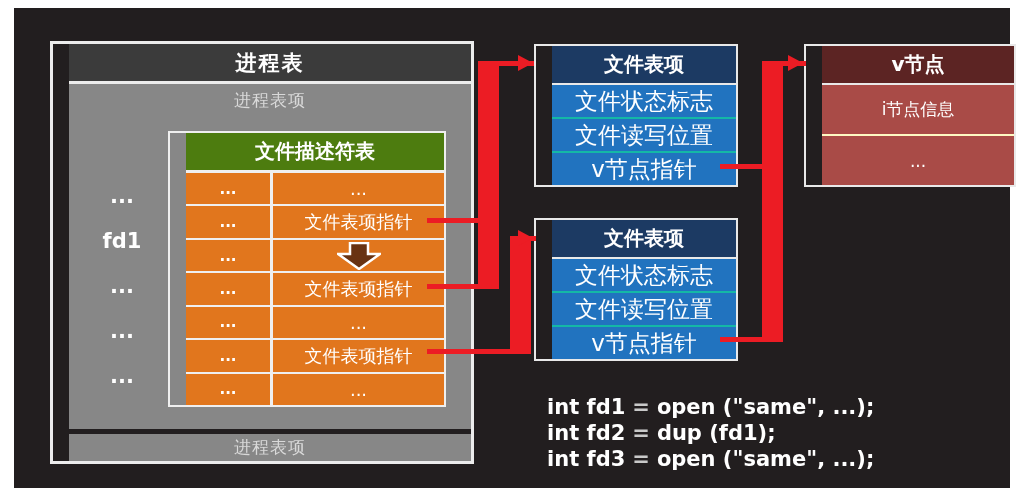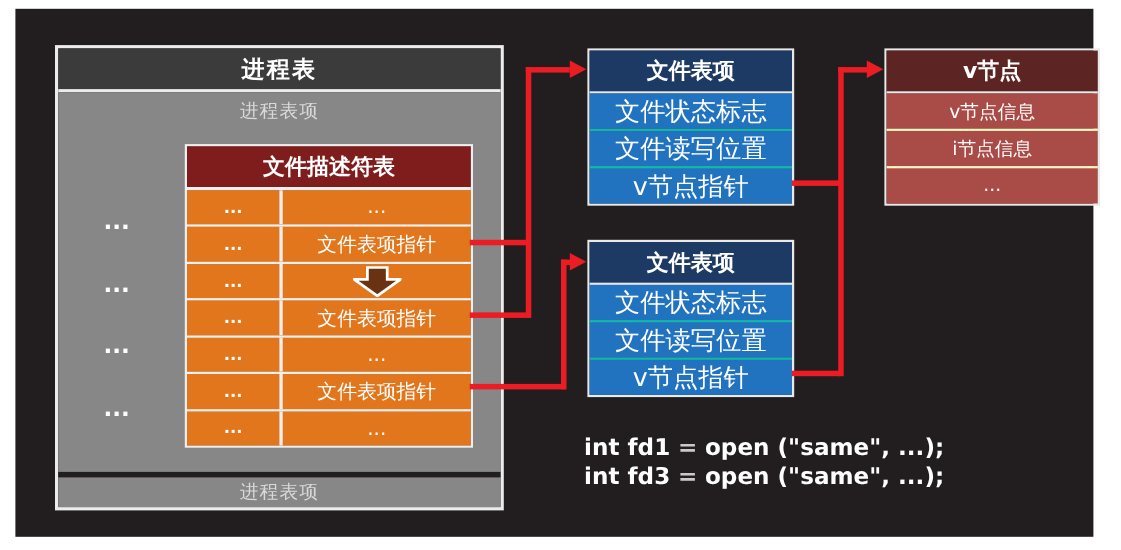--- a/index.html
+++ b/index.html
@@ -1,18 +1,18 @@
 <!DOCTYPE html>
 <html><head>
 <meta charset="utf-8">
 <style>
   html,body{margin:0;padding:0;background:#ffffff;}
   .page{position:relative;width:1019px;height:500px;background:#ffffff;overflow:hidden;
         font-family:"DejaVu Sans",sans-serif;}
-  .abs{position:absolute;}
+  .abs{position:absolute;padding-left:16px;}
   .panel{left:14px;top:8px;width:980px;height:480px;background:#221e1f;}
 
   
   .ptable{left:36px;top:33px;width:402px;height:417px;border:3px solid #ececec;
           background:#221e1f;display:flex;flex-direction:column;}
   .pt-header{height:37px;background:#3b3b3b;color:#ffffff;font-weight:bold;font-size:21px;
              display:flex;align-items:center;justify-content:center;letter-spacing:2px;}
   .wgap{height:3px;background:#ececec;}
   .dgap{height:5px;background:#221e1f;}
   .pt-body{flex:1;background:#878787;position:relative;}
@@ -21,21 +21,21 @@
              display:flex;align-items:center;justify-content:center;}
 
   
   .fd-col{left:44px;top:165px;width:96px;height:226px;display:flex;flex-direction:column;}
   .fd-col div{flex:1;display:flex;align-items:center;justify-content:center;
               color:#ffffff;font-weight:bold;font-size:21px;}
 
   
   .desc{left:154px;top:123px;width:258px;height:272px;border:2px solid #efefef;
         display:flex;flex-direction:column;}
-  .desc-header{height:37px;background:#7f1d1d;border-bottom:3px solid #efefef;color:#fff;
+  .desc-header{height:37px;background:#4d7c0f;border-bottom:3px solid #efefef;color:#fff;
                font-weight:bold;font-size:20px;display:flex;align-items:center;justify-content:center;}
   .desc-rows{flex:1;display:flex;flex-direction:column;}
   .desc-row{flex:1;display:flex;background:#e1761d;}
   .desc-row + .desc-row{border-top:2px solid #efefef;}
   .desc-c1{width:84px;border-right:3px solid #efefef;display:flex;align-items:center;
            justify-content:center;color:#fff;font-weight:bold;font-size:15px;}
   .desc-c2{flex:1;display:flex;align-items:center;justify-content:center;color:#fff;
            font-size:18px;}
 
   
@@ -75,20 +75,21 @@
       <div class="wgap"></div>
       <div class="pt-body">
         <div class="pt-entry-label">进程表项</div>
       </div>
       <div class="dgap"></div>
       <div class="pt-footer">进程表项</div>
     </div>
 
     <div class="abs fd-col">
       <div>...</div>
+      <div>fd1</div>
       <div>...</div>
       <div>...</div>
       <div>...</div>
     </div>
 
     <div class="abs desc">
       <div class="desc-header">文件描述符表</div>
       <div class="desc-rows">
         <div class="desc-row">
           <div class="desc-c1">...</div>
@@ -134,27 +135,27 @@
 
     <div class="abs ft-box" style="left:520px;top:210px;">
       <div class="ft-header">文件表项</div>
       <div class="ft-row">文件状态标志</div>
       <div class="ft-row">文件读写位置</div>
       <div class="ft-row">v节点指针</div>
     </div>
 
     <div class="abs vn-box">
       <div class="vn-header">v节点</div>
-      <div class="vn-row">v节点信息</div>
       <div class="vn-row">i节点信息</div>
       <div class="vn-row">...</div>
     </div>
 
     <div class="abs code">
       <div><span>int fd1</span><span class="eq">=</span><span>open ("same", ...);</span></div>
+      <div><span>int fd2</span><span class="eq">=</span><span>dup (fd1);</span></div>
       <div><span>int fd3</span><span class="eq">=</span><span>open ("same", ...);</span></div>
     </div>
 
     <div class="abs rline" style="left:413px;top:210px;width:55px;height:5px;"></div>
     <div class="abs rline" style="left:413px;top:276px;width:55px;height:5px;"></div>
     <div class="abs rline" style="left:464px;top:53px;width:5px;height:228px;"></div>
     <div class="abs rline" style="left:464px;top:53px;width:40px;height:5px;"></div>
     <div class="abs rhead" style="left:504px;top:47px;"></div>
 
     <div class="abs rline" style="left:413px;top:341px;width:87px;height:5px;"></div>

